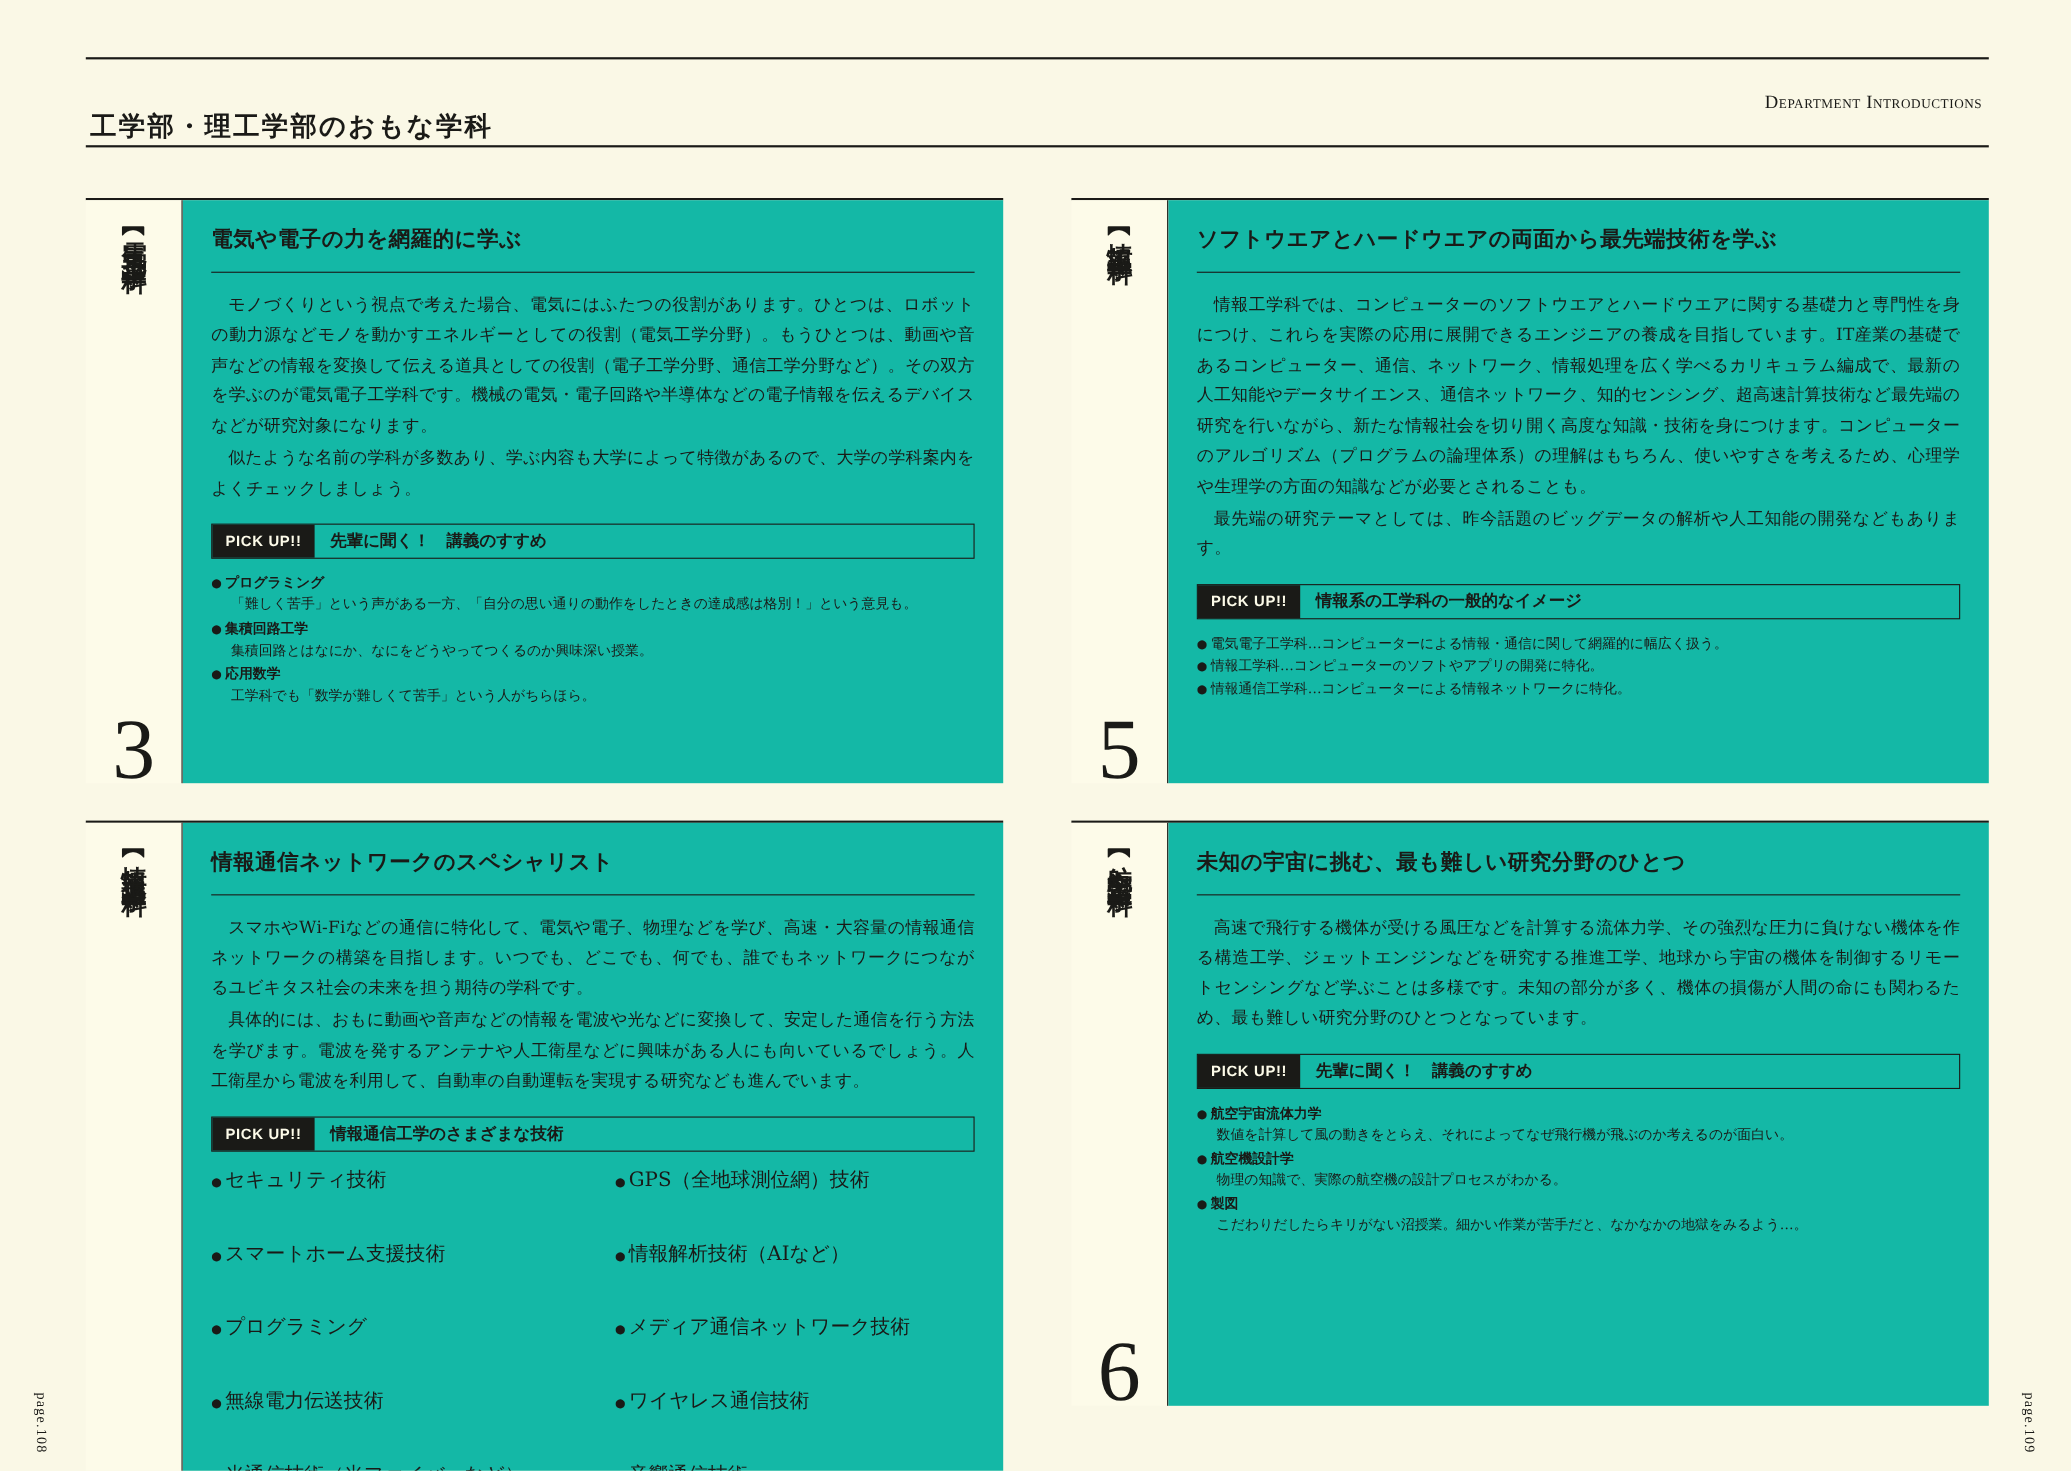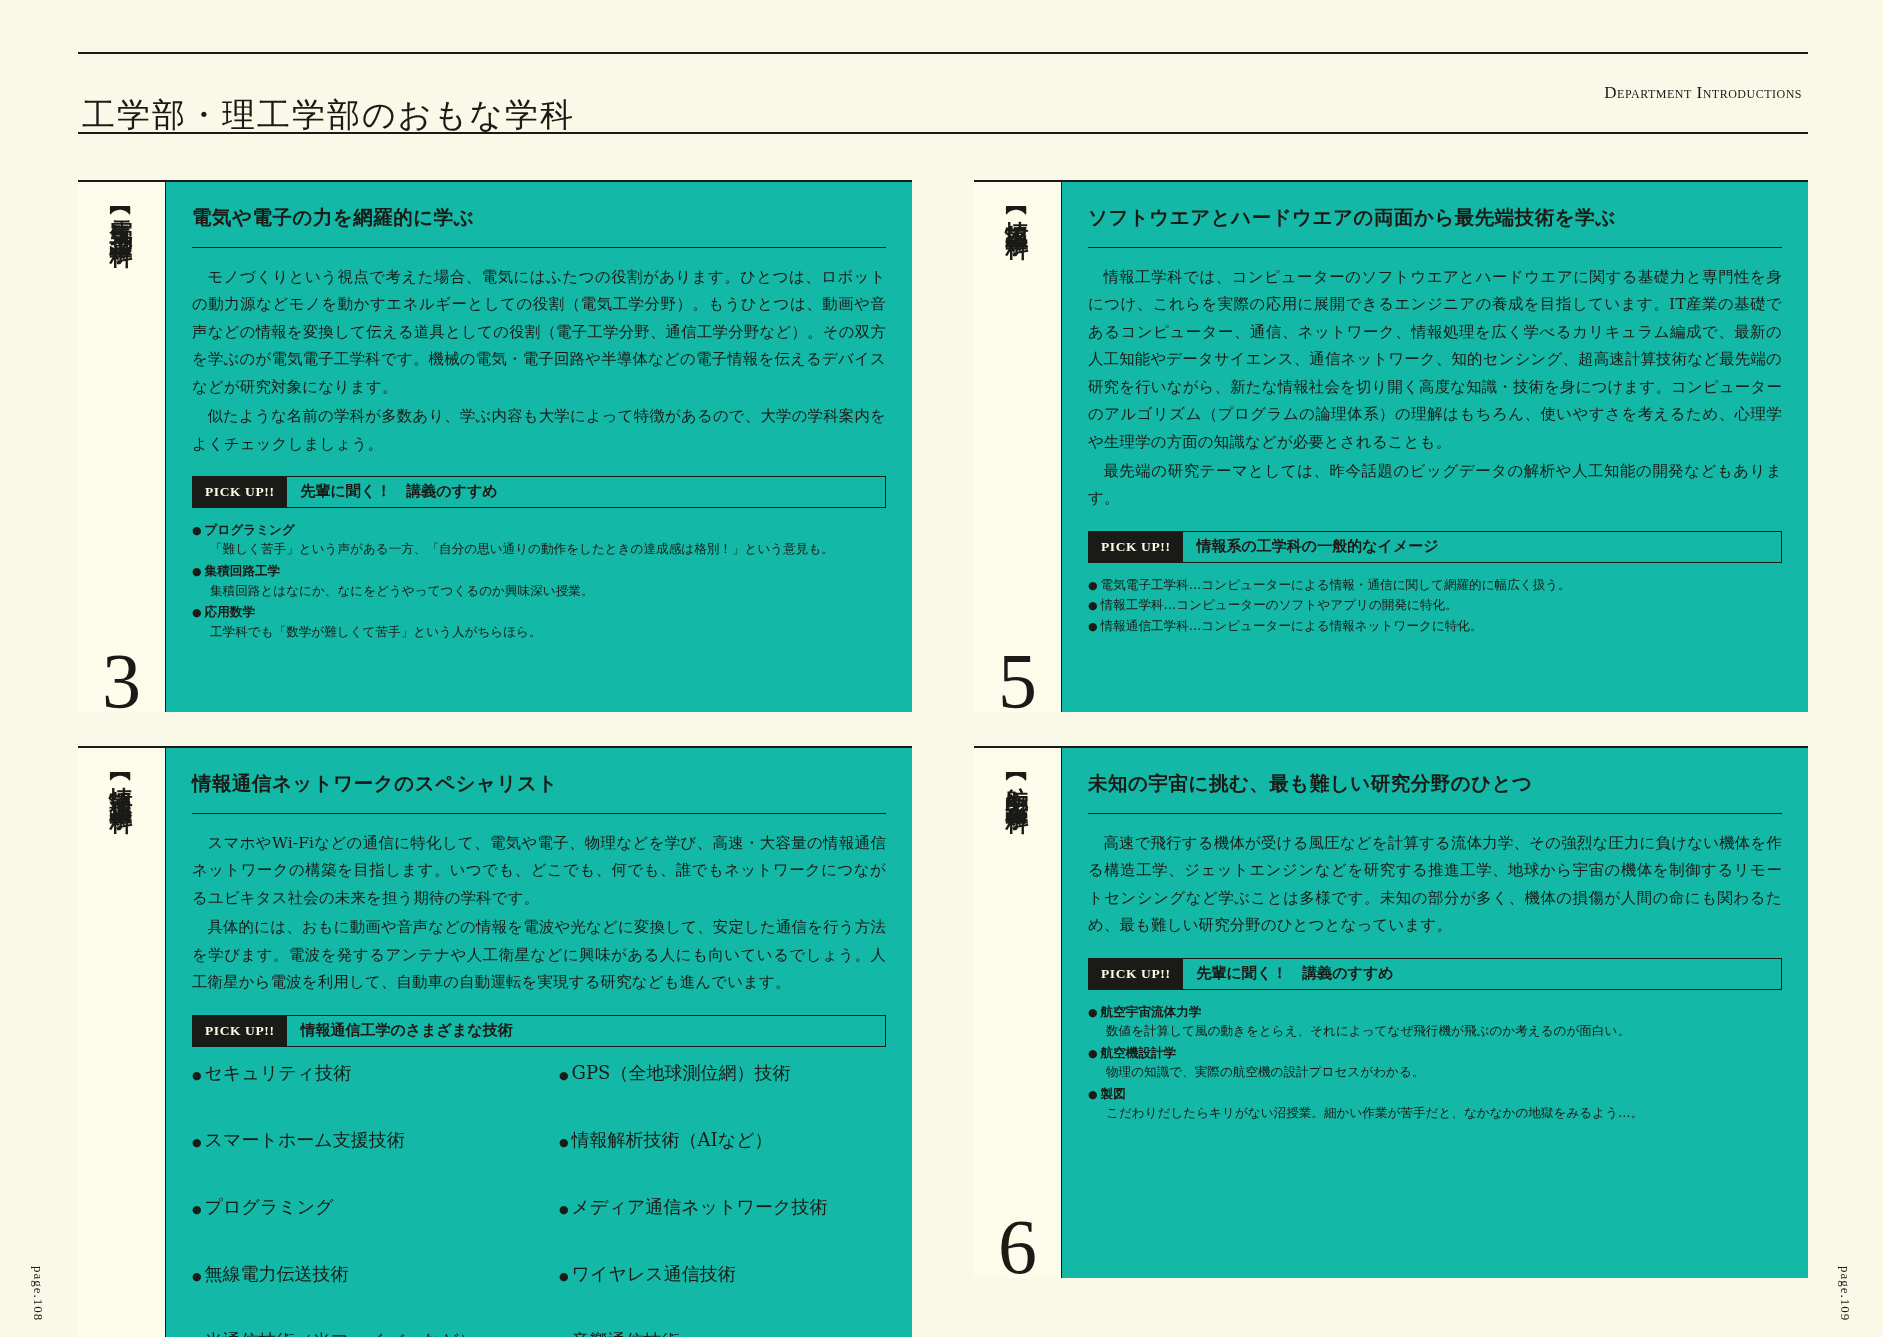--- a/index.html
+++ b/index.html
@@ -29,23 +29,23 @@
     top: 52px;
     width: 1730px;
     border-top: 2px solid #1a1a17;
     border-bottom: 2px solid #1a1a17;
     height: 78px;
     display: flex;
     align-items: center;
     justify-content: space-between;
   }
   .header-title {
-    font-size: 33px;
+    font-size: 24px;
     letter-spacing: 2px;
-    font-weight: 400;
+    font-weight: 700;
     font-family: "DejaVu Serif", "Liberation Serif", serif;
     padding-left: 4px;
     margin-top: 44px;
   }
   .header-sub {
     font-size: 17px;
     letter-spacing: 0.5px;
     font-family: "Liberation Serif", serif;
     font-variant: small-caps;
     padding-right: 6px;
@@ -152,21 +152,21 @@
   }
   .pickup-tag {
     background: #1a1a17;
     color: #fdfbe9;
     font-size: 13.5px;
     font-weight: 700;
     letter-spacing: 0.6px;
     display: flex;
     align-items: center;
     padding: 0 12px;
-    font-family: Liberation Serif, serif;
+    font-family: Liberation Sans, sans-serif;
     white-space: nowrap;
   }
   .pickup-label {
     display: flex;
     align-items: center;
     padding-left: 14px;
     font-size: 15px;
     font-weight: 700;
     font-family: Liberation Mono, monospace;
   }

